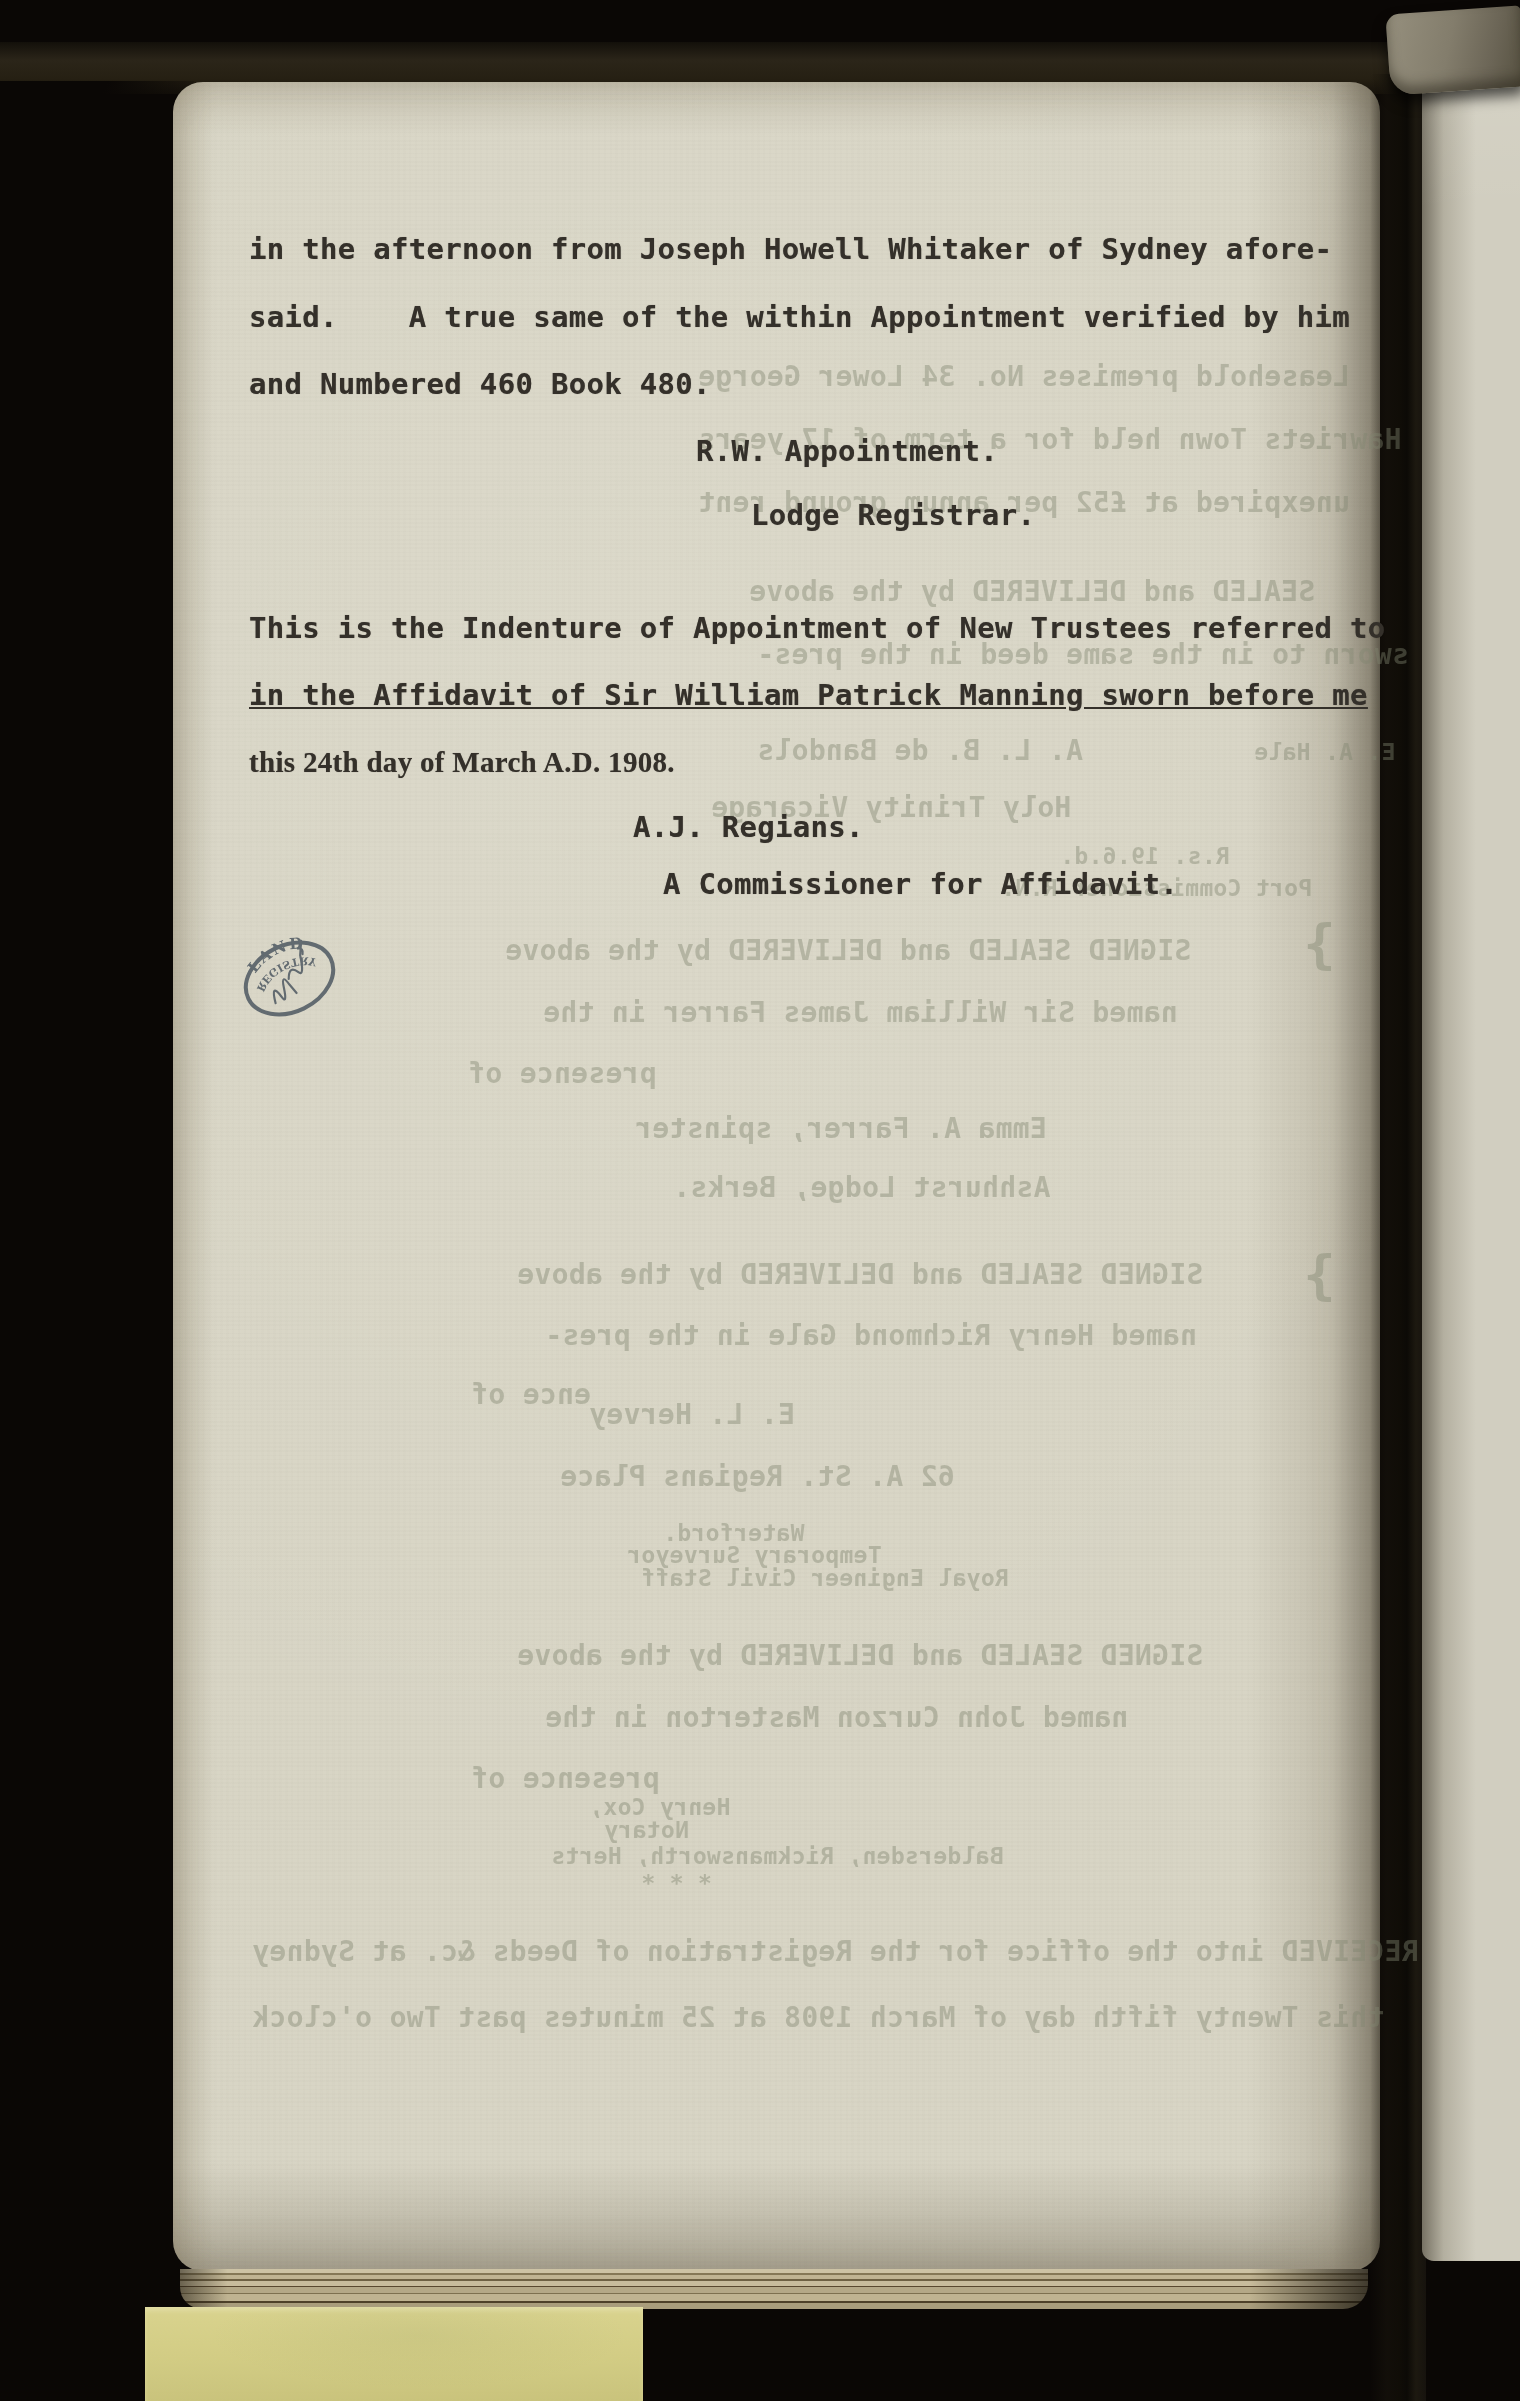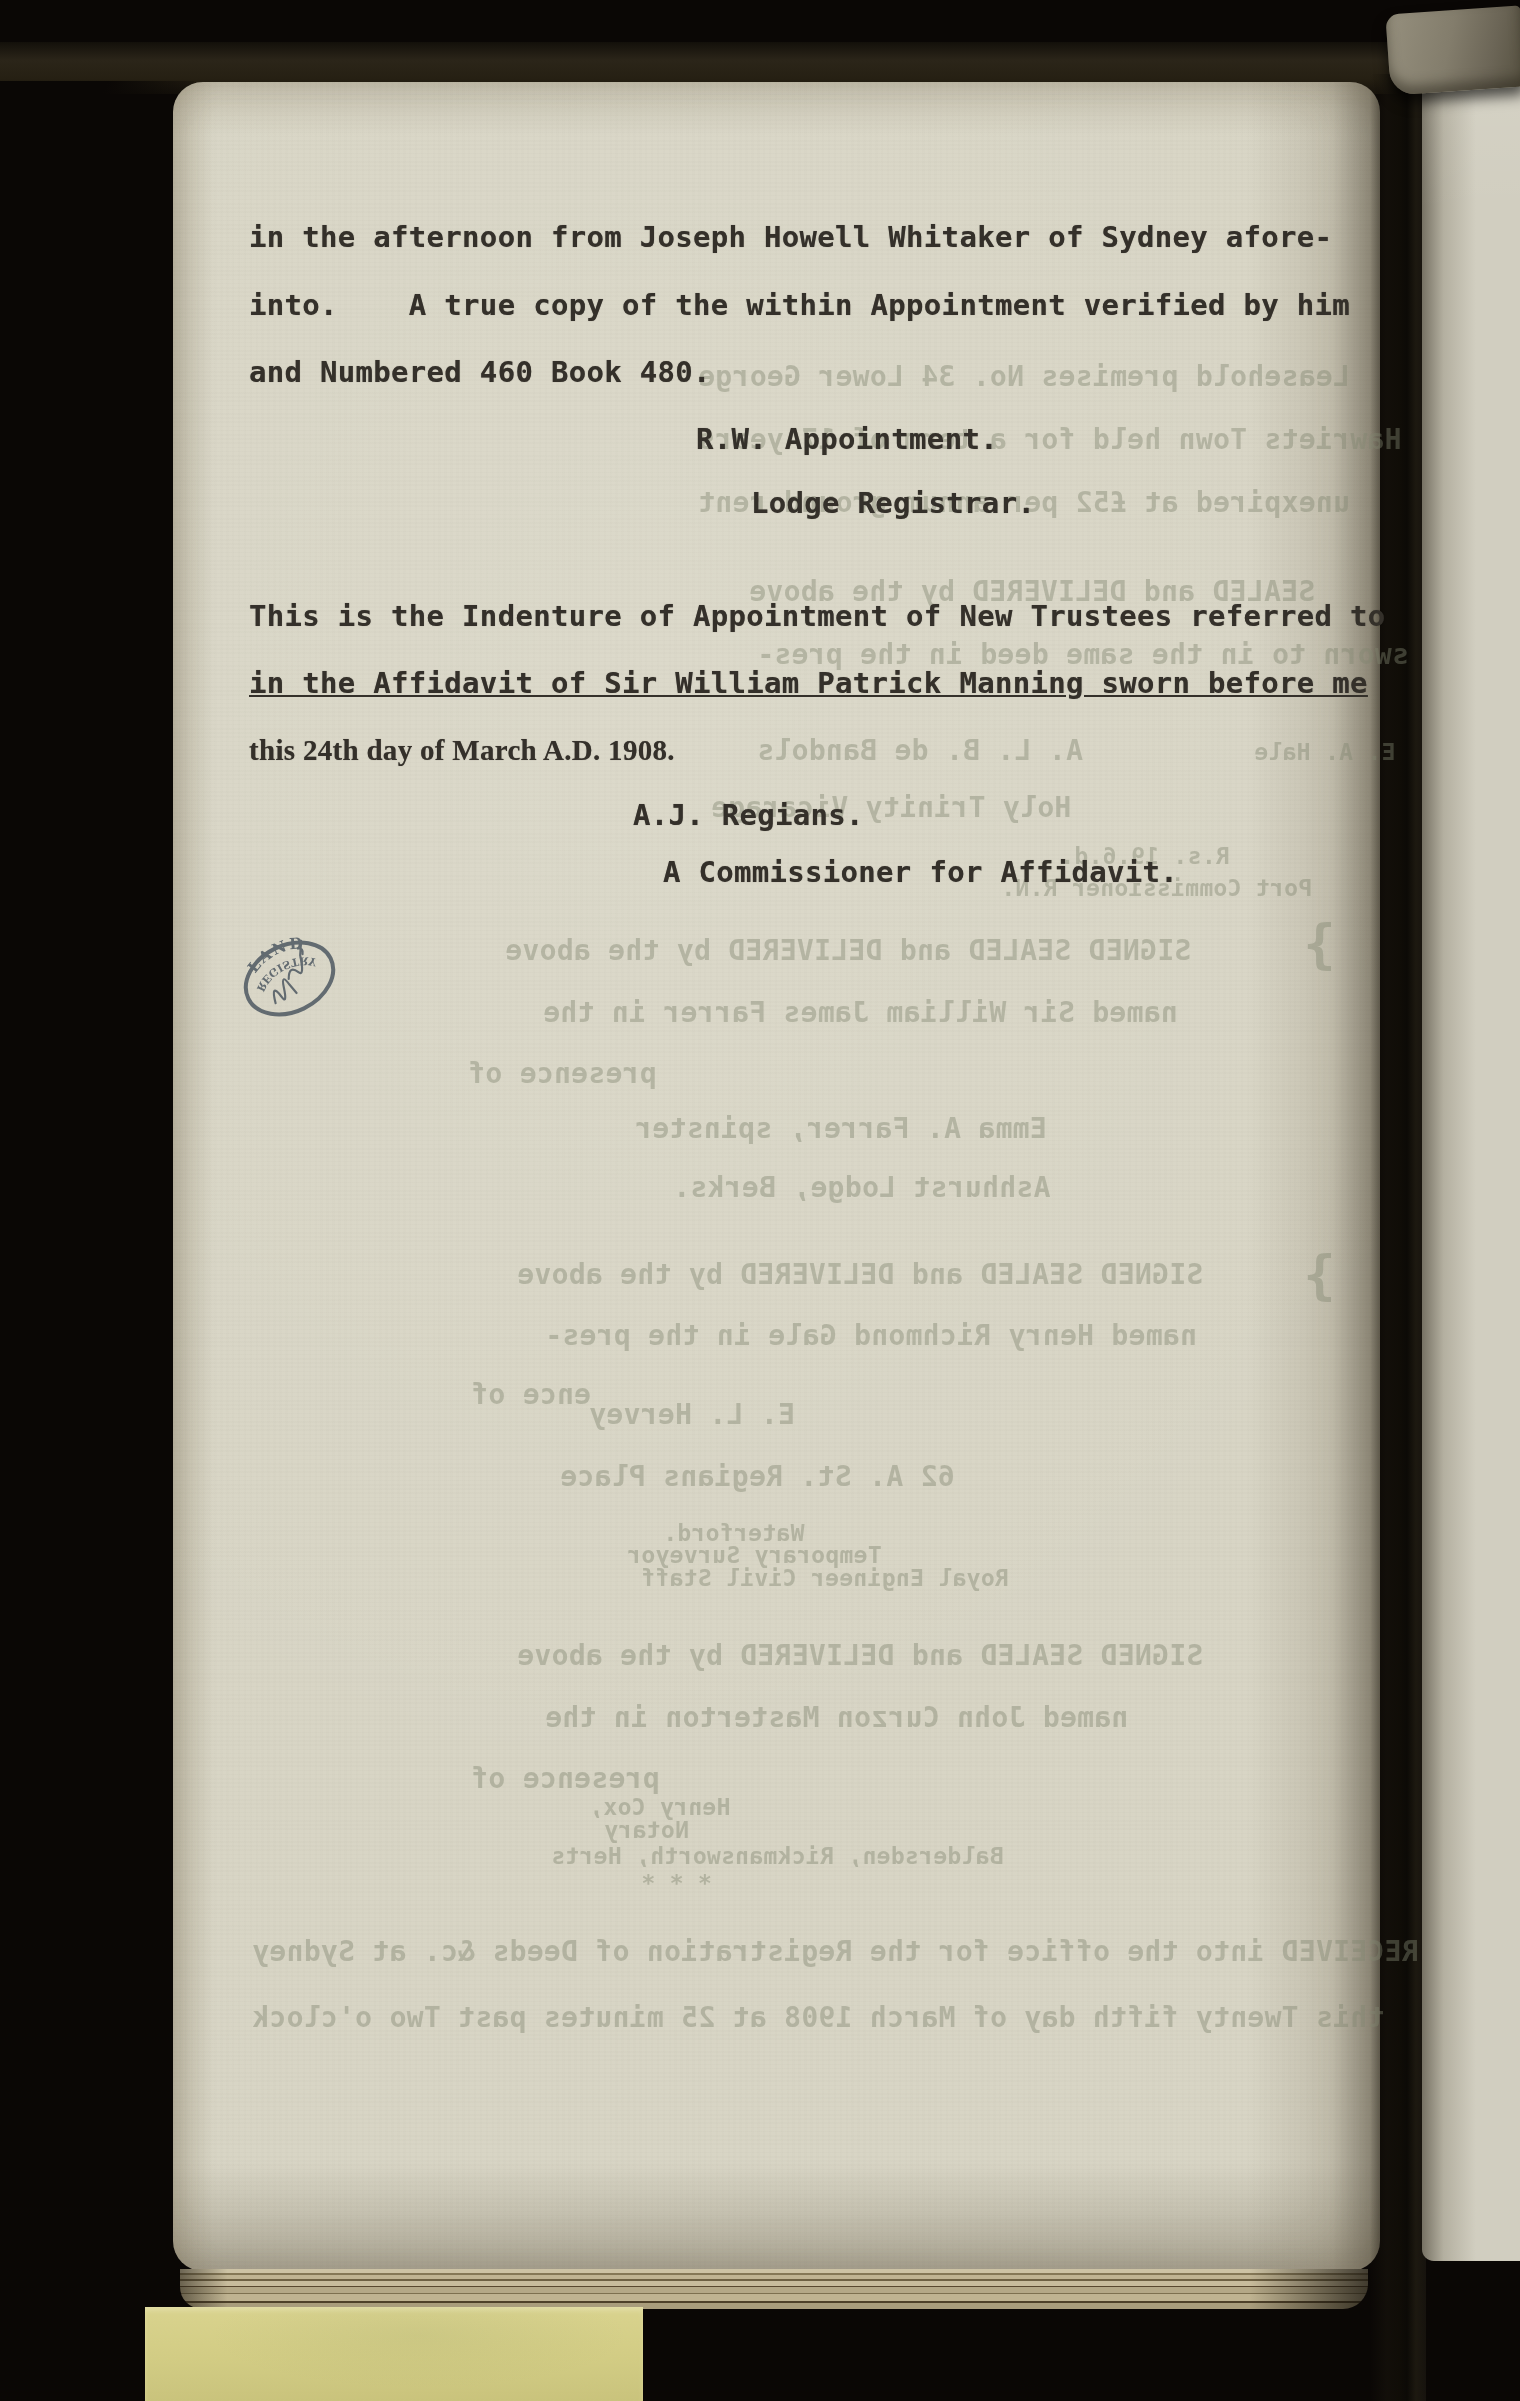--- a/index.html
+++ b/index.html
@@ -56,21 +56,21 @@
     border-radius:13.5px 5px 6.7px 25px;transform:rotate(-4deg);
     box-shadow:0 8.4px 13.5px rgba(0,0,0,.65), inset 0 -8.4px 11.8px rgba(40,36,26,.5);}
   
   .slip{position:absolute;left:145px;top:2307px;width:498px;height:94px;
     background:
       radial-gradient(60% 80% at 55% 30%,rgba(120,130,90,.10),rgba(0,0,0,0) 70%),
       linear-gradient(180deg,#d9d38e 0%,#d2cc84 55%,#c9c37c 100%);
     box-shadow:inset 0 3.4px 5px rgba(255,255,240,.25);}
   
   .typed{position:absolute;font-size:29px;font-weight:bold;color:#34302a;white-space:pre;
-    letter-spacing:0.3px;text-shadow:0 0 0.8px rgba(50,46,40,.55);}
+    letter-spacing:0.3px;text-shadow:0 0 0.8px rgba(50,46,40,.55);margin-top:12px;}
   .bleed{position:absolute;font-size:28px;font-weight:bold;white-space:pre;
     color:rgba(128,133,112,.42);transform:scaleX(-1);filter:blur(0.6px);letter-spacing:0.3px;}
   .stamp{position:absolute;left:224px;top:922px;}
 </style>
 </head>
 <body>
 
 <div class="scene">
   <div class="top-strip"></div>
 
@@ -120,21 +120,21 @@
       <div class="bleed" style="left: 604px; top: 1817px; font-size: 23px;">Notary</div>
       <div class="bleed" style="left: 551px; top: 1843px; font-size: 23px;">Baldersden, Rickmansworth, Herts</div>
       <div class="bleed" style="left: 641px; top: 1870px; font-size: 23px;">* * *</div>
       <div class="bleed" style="left: 252px; top: 1935px;">RECEIVED into the office for the Registration of Deeds &amp;c. at Sydney</div>
       <div class="bleed" style="left: 252px; top: 2001px;">this Twenty fifth day of March 1908 at 25 minutes past Two o'clock</div>
     </div>
 
   <div class="text-layer">
 
   <div class="typed" style="left: 249px; top: 220px;">in the afternoon from Joseph Howell Whitaker of Sydney afore-</div>
-      <div class="typed" style="left: 249px; top: 288px;">into.    A true copy of the within Appointment verified by him</div>
+      <div class="typed" style="left: 249px; top: 288px;">said.    A true same of the within Appointment verified by him</div>
       <div class="typed" style="left: 249px; top: 355px;">and Numbered 460 Book 480.</div>
       <div class="typed" style="left: 696px; top: 422px;">R.W. Appointment.</div>
       <div class="typed" style="left: 751px; top: 486px;">Lodge Registrar.</div>
       <div class="typed" style="left: 249px; top: 599px;">This is the Indenture of Appointment of New Trustees referred to</div>
       <div class="typed" style="left: 249px; top: 666px; text-decoration: underline;">in the Affidavit of Sir William Patrick Manning sworn before me</div>
       <div class="typed" style="left: 249px; top: 734px; font-family: Liberation Serif, serif;">this 24th day of March A.D. 1908.</div>
       <div class="typed" style="left: 633px; top: 798px;">A.J. Regians.</div>
       <div class="typed" style="left: 663px; top: 855px;">A Commissioner for Affidavit.</div>
     </div>
 

